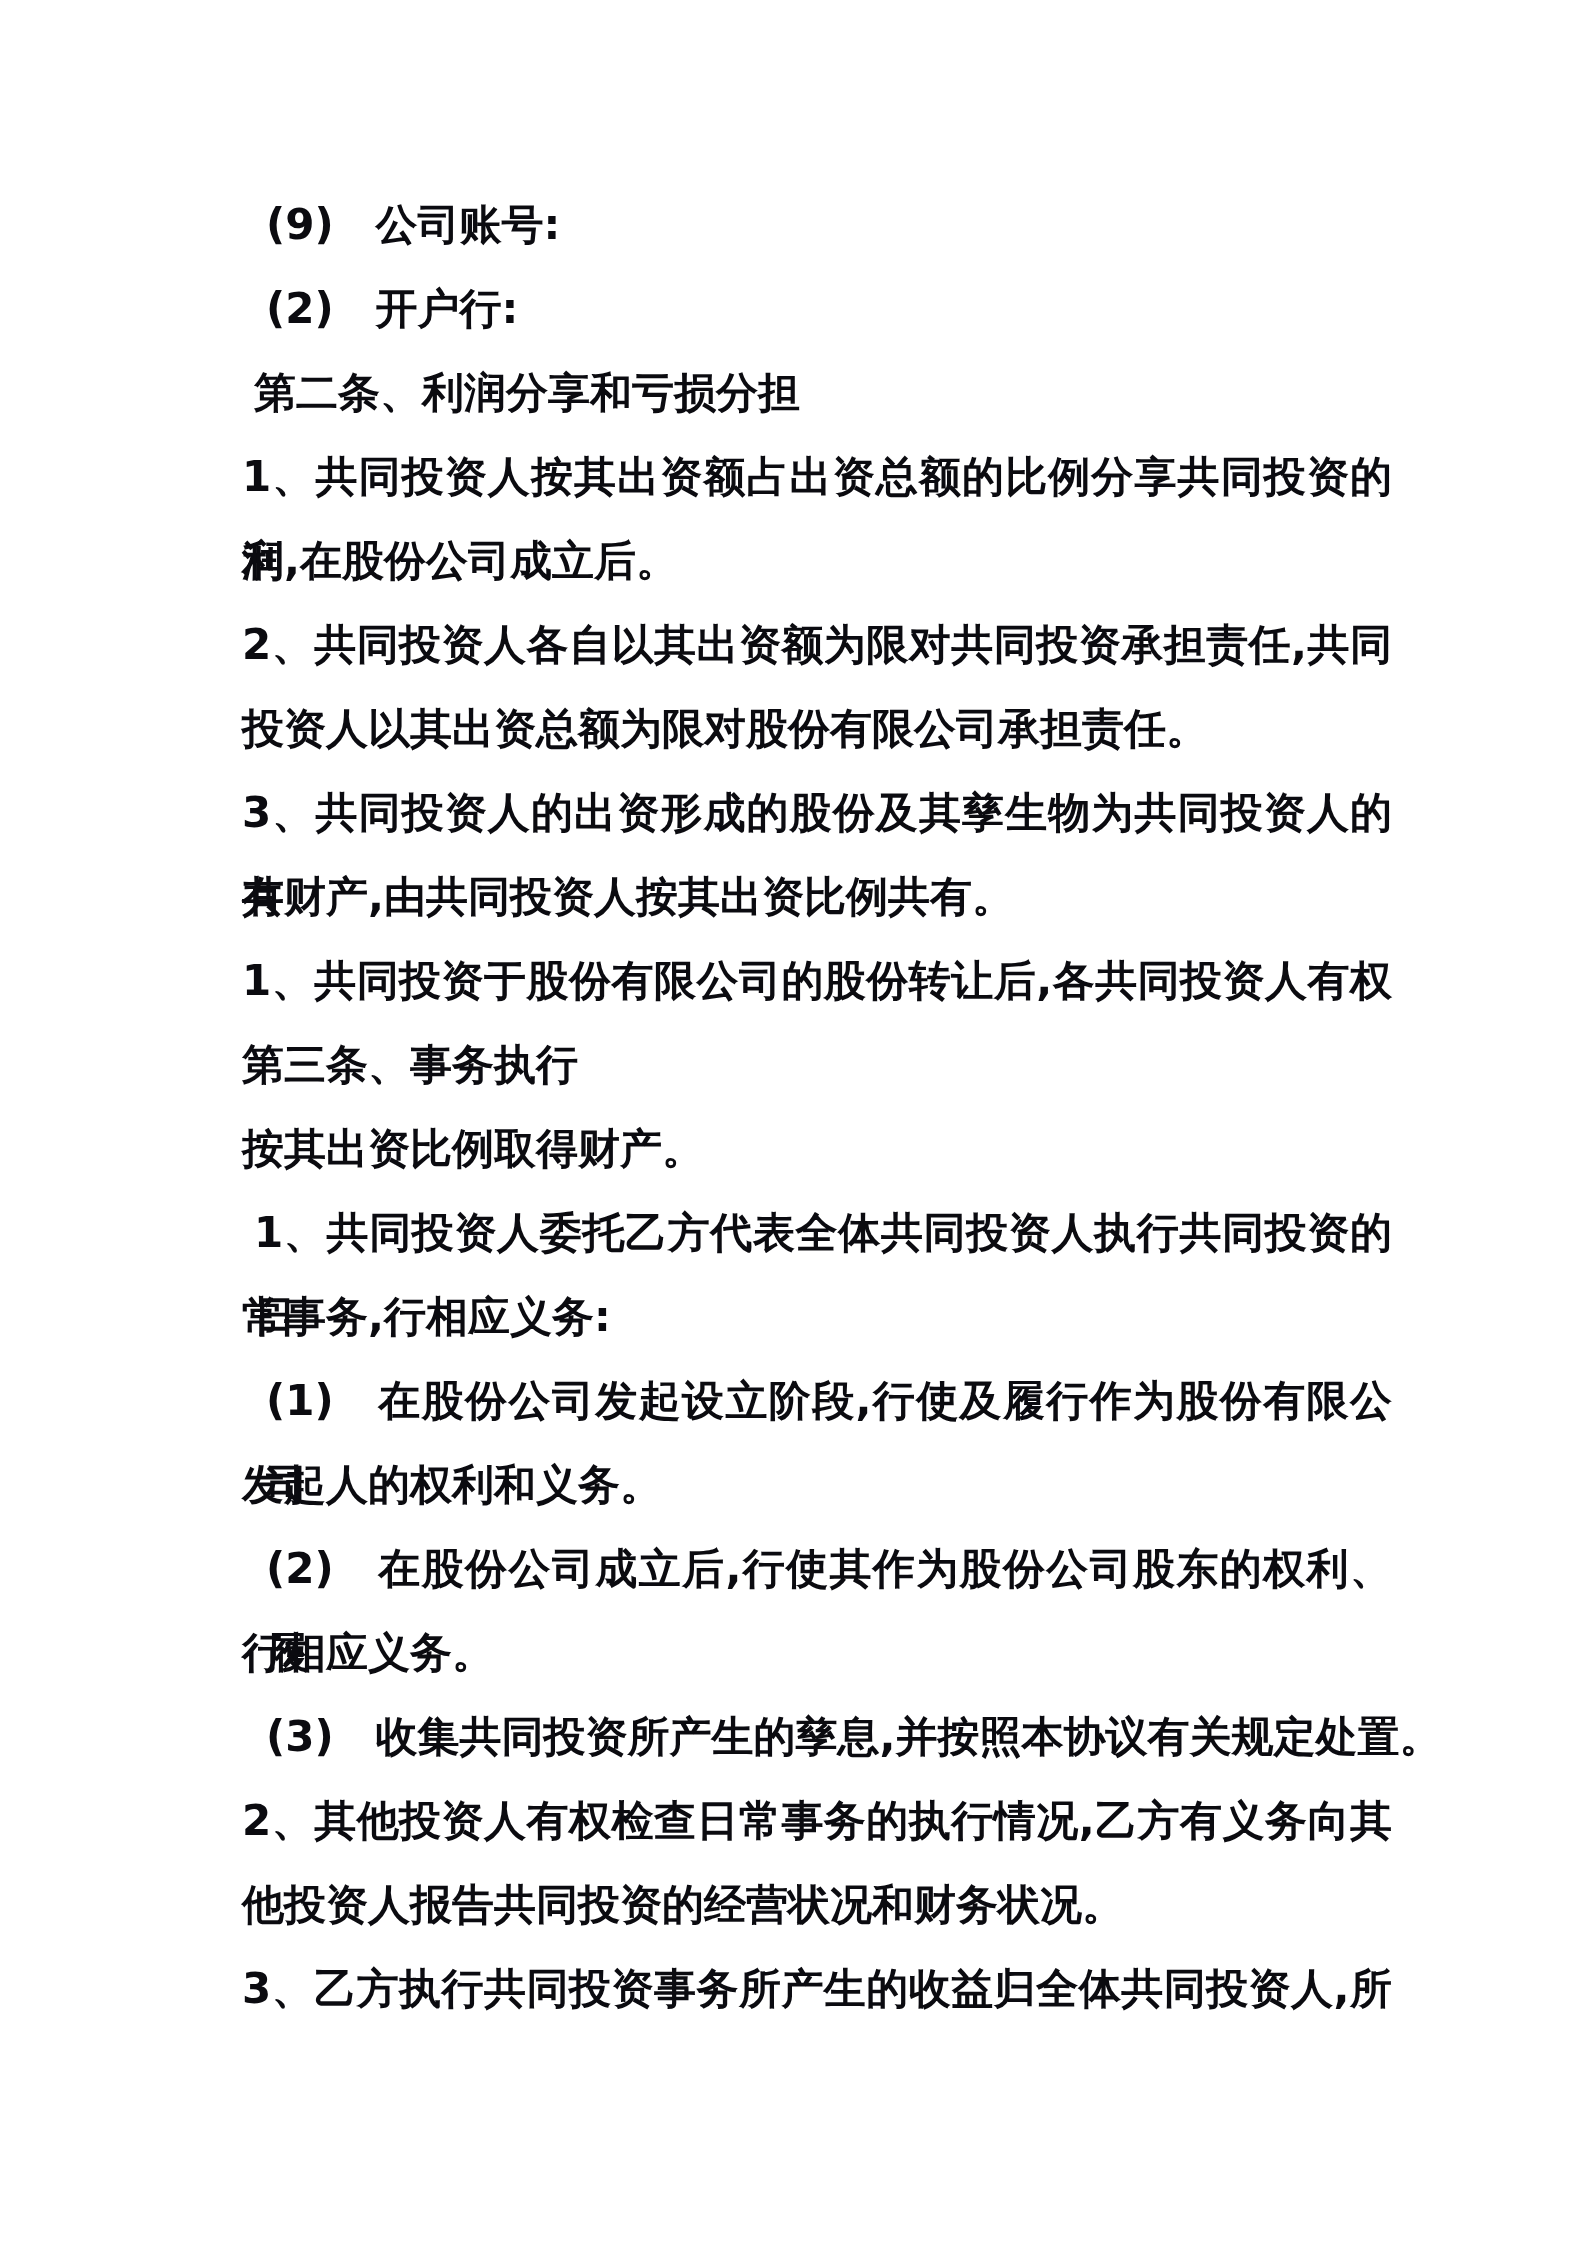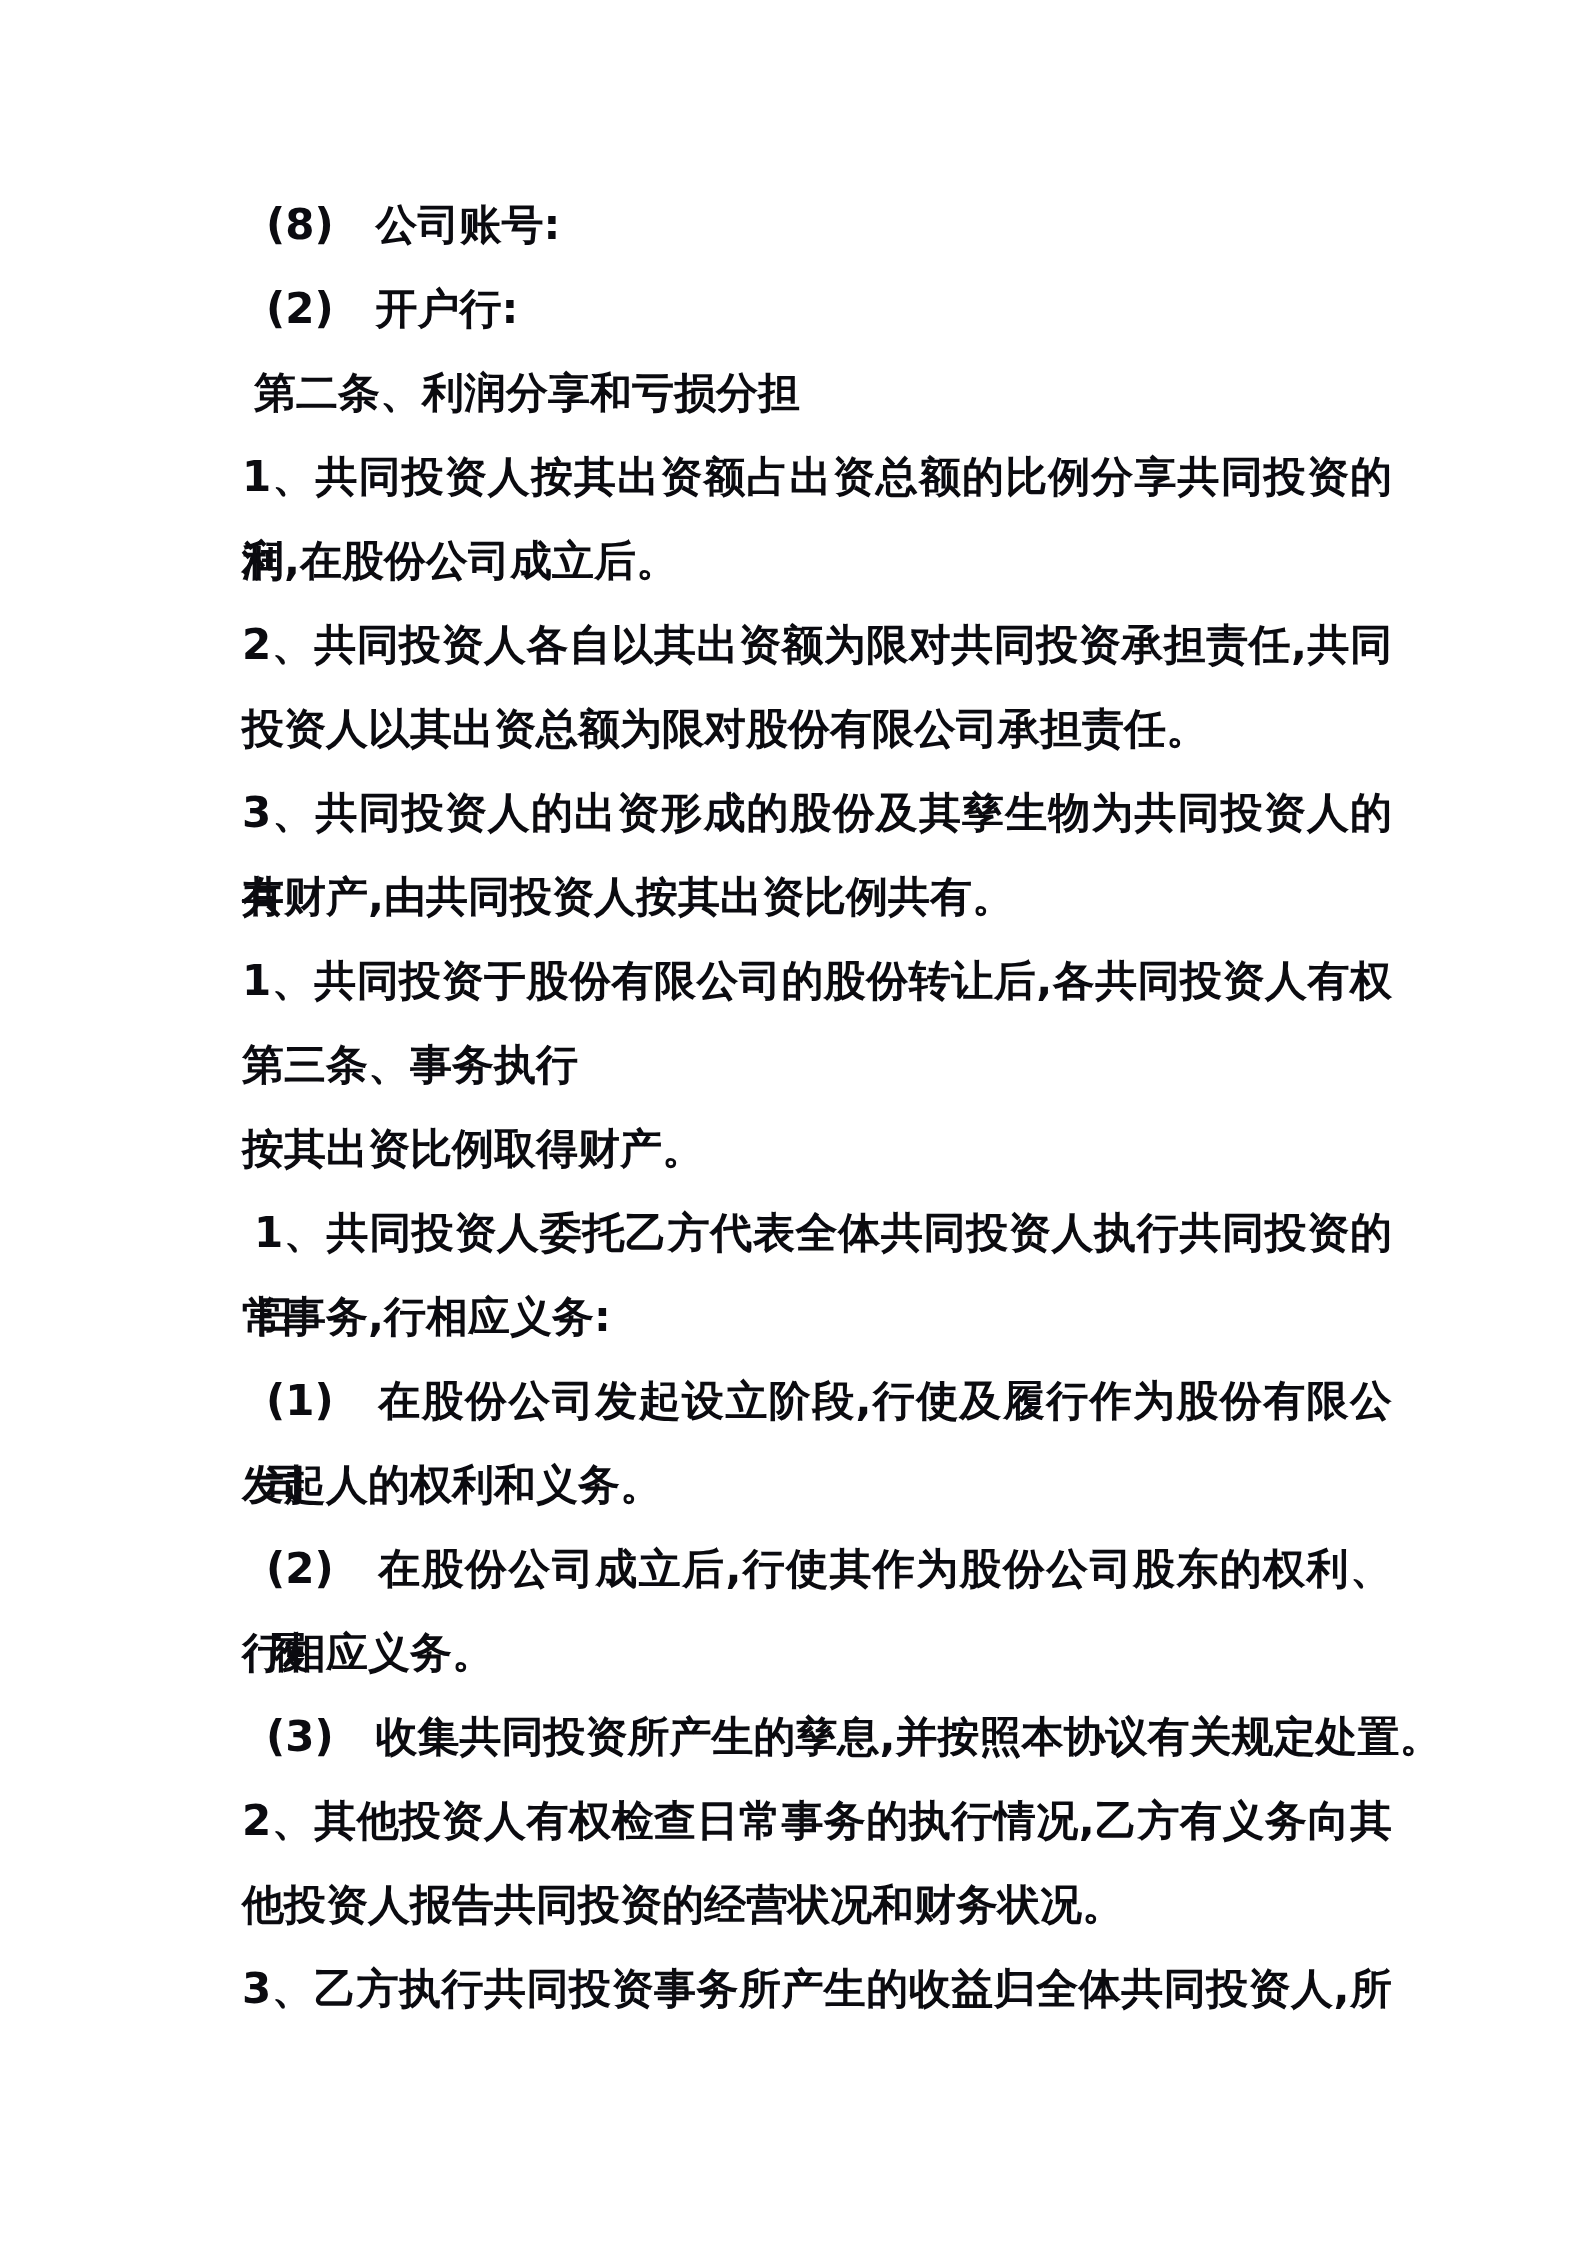--- a/index.html
+++ b/index.html
@@ -48,21 +48,21 @@
   }
   .line.indent.justify {
     width: 1126px;
   }
 </style>
 </head>
 <body>
 
 <div class="doc-page">
   <div class="text-block">
-      <div class="line indent" style="color: rgb(11, 11, 16);">(8)　公司账号:</div>
+      <div class="line indent" style="color: rgb(11, 11, 16);">(9)　公司账号:</div>
       <div class="line indent" style="color: rgb(11, 11, 16);">(2)　开户行:</div>
       <div class="line" style="color: rgb(11, 11, 16); margin-left: 12px;">第二条、利润分享和亏损分担</div>
       <div class="line justify" style="color: rgb(11, 11, 16);">1、共同投资人按其出资额占出资总额的比例分享共同投资的利</div>
       <div class="line" style="color: rgb(11, 11, 16);">润,在股份公司成立后。</div>
       <div class="line justify" style="color: rgb(11, 11, 16);">2、共同投资人各自以其出资额为限对共同投资承担责任,共同</div>
       <div class="line" style="color: rgb(11, 11, 16);">投资人以其出资总额为限对股份有限公司承担责任。</div>
       <div class="line justify" style="color: rgb(11, 11, 16);">3、共同投资人的出资形成的股份及其孳生物为共同投资人的共</div>
       <div class="line" style="color: rgb(11, 11, 16);">有财产,由共同投资人按其出资比例共有。</div>
       <div class="line justify" style="color: rgb(11, 11, 16);">1、共同投资于股份有限公司的股份转让后,各共同投资人有权</div>
       <div class="line" style="color: rgb(11, 11, 16);">第三条、事务执行</div>

